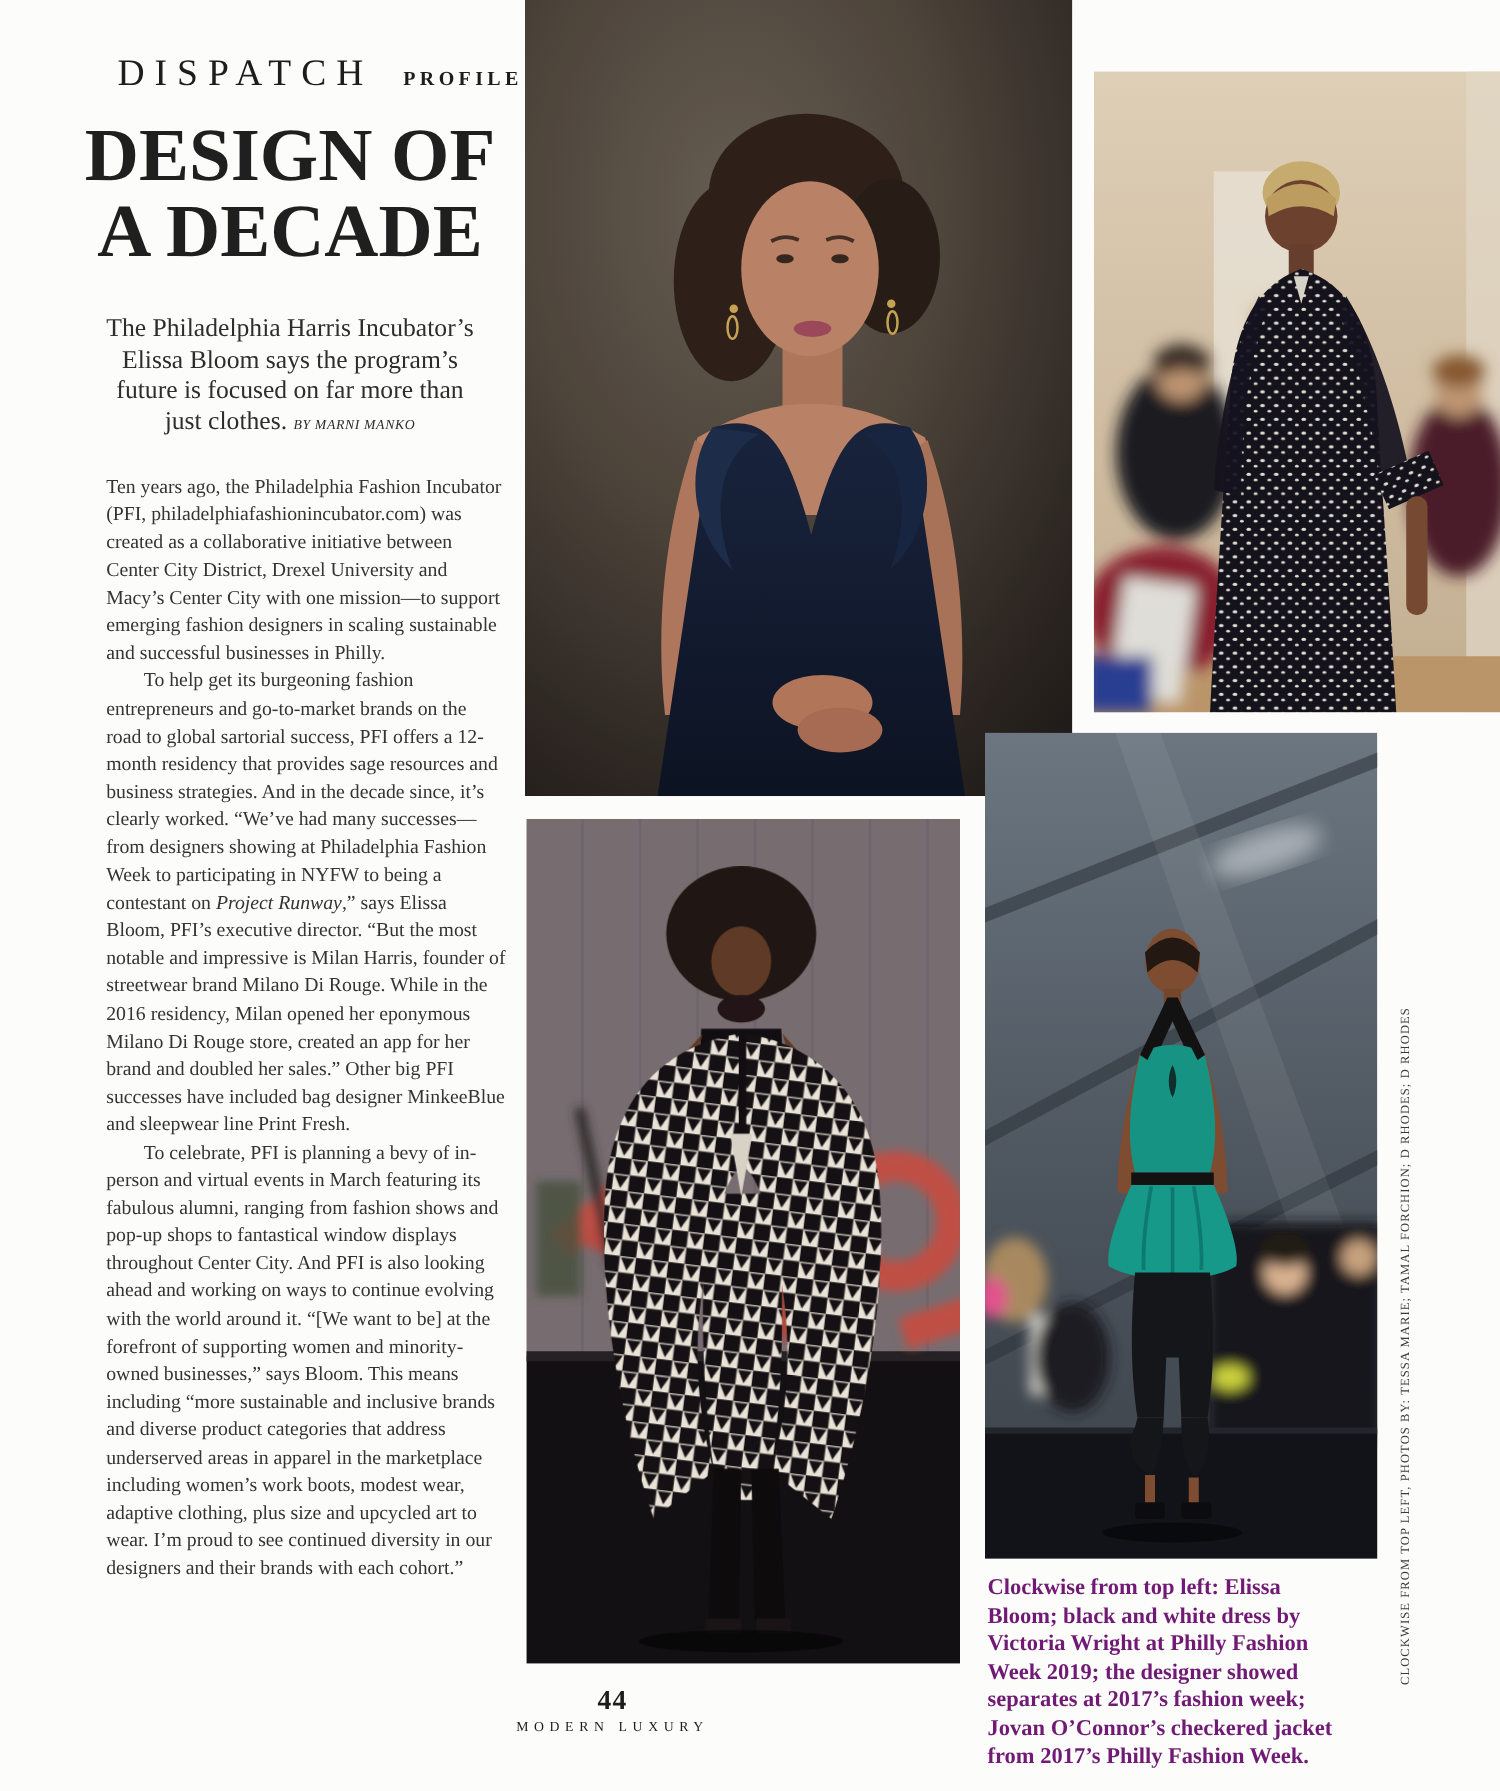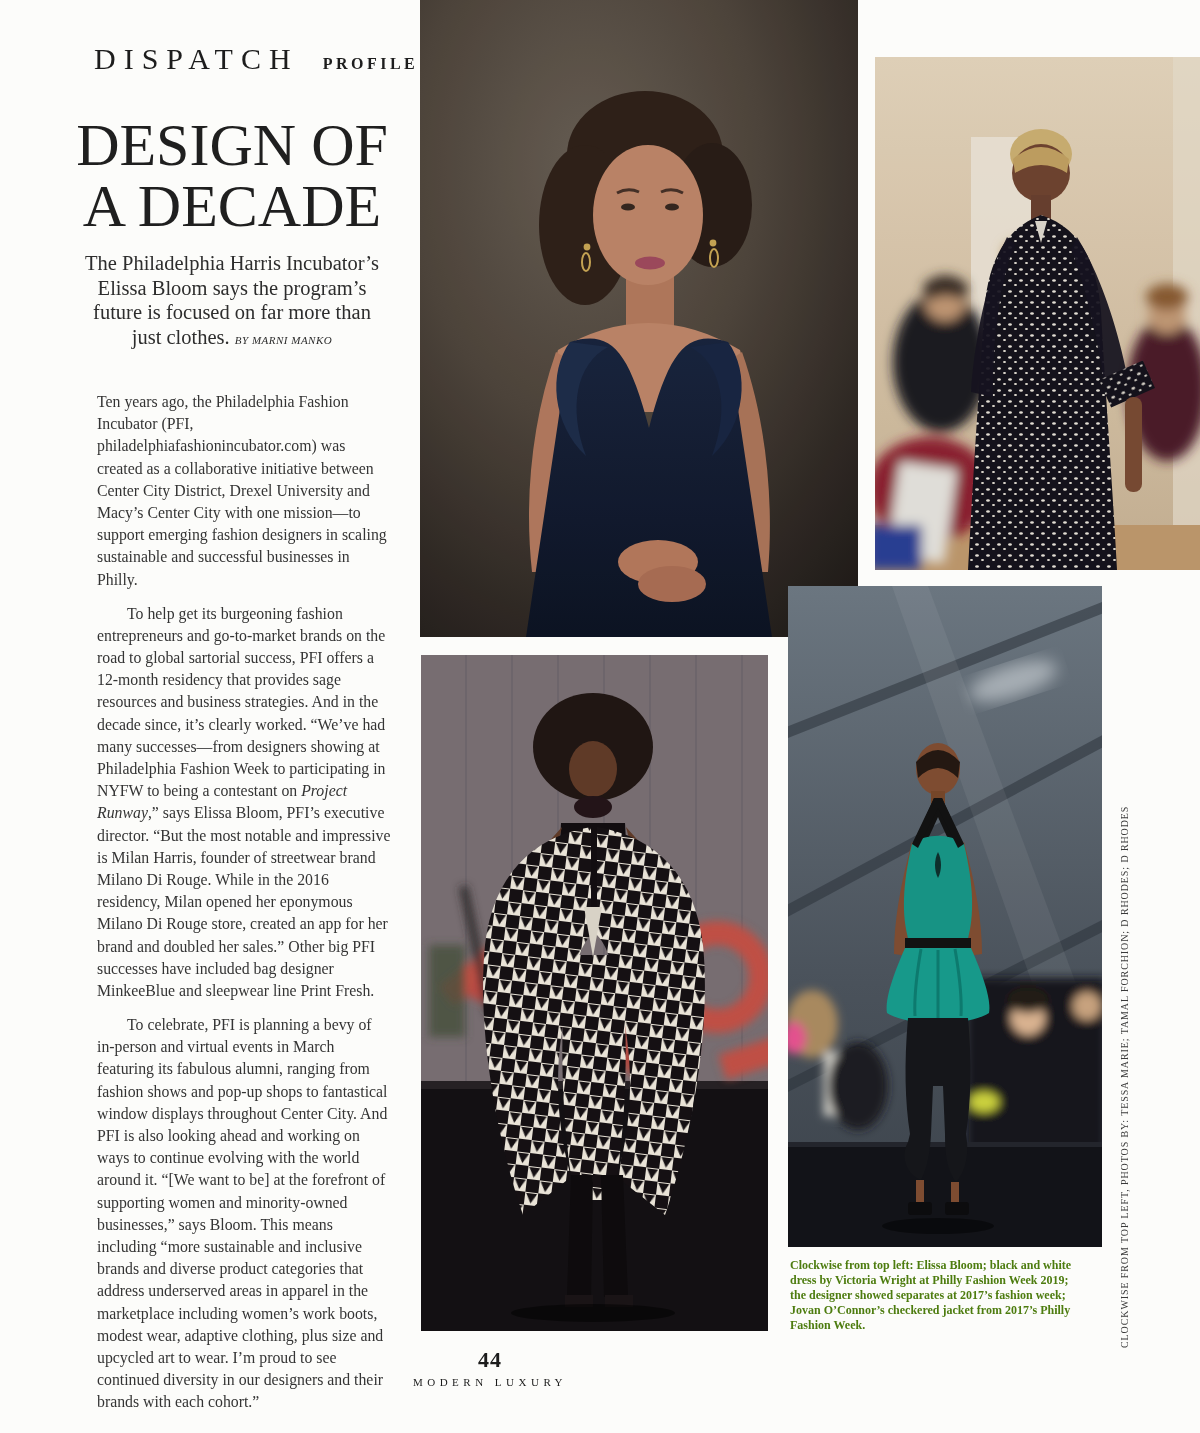--- a/index.html
+++ b/index.html
@@ -7,33 +7,33 @@
     position:relative;width:1200px;height:1433px;margin:0 auto;
     background:#fcfcfa;overflow:hidden;
     font-family:"Liberation Serif",serif;color:#222;
   }
   
   .kicker{position:absolute;left:62px;top:42px;display:flex;align-items:baseline;gap:24px;margin-left:32px;}
   .kicker-main{font-size:30px;letter-spacing:8px;color:#1d1d1d;}
   .kicker-sub{font-size:16px;font-weight:700;letter-spacing:3.5px;color:#1d1d1d;}
   
   .title{position:absolute;left:58px;top:94px;width:348px;text-align:center;
-    font-size:60px;line-height:1.02;color:#1f1f1f;font-weight:400;margin-top:21px;}
+    font-size:60px;line-height:1.02;color:#1f1f1f;font-weight:700;}
   .deck{position:absolute;left:48px;top:251px;width:368px;text-align:center;
     font-size:20.5px;line-height:1.2;color:#2d2d2d;}
   .deck-line{display:block;}
   .byline{font-style:italic;font-size:11px;letter-spacing:0.5px;color:#2d2d2d;}
   
   .body-col{position:absolute;left:85px;top:379px;width:320px;
     font-size:15.8px;line-height:1.405;color:#343434;}
-  .body-col p{margin:12px;}
+  .body-col p{margin:0;}
   .body-col p.indent{text-indent:30px;}
   
   .caption{position:absolute;left:790px;top:1258px;width:288px;
-    font-size:12px;line-height:1.25;font-weight:700;color:#4d7c0f;}
+    font-size:18px;line-height:1.25;font-weight:700;color:#701a75;}
   .credit{position:absolute;left:1119px;top:876px;height:472px;
     writing-mode:vertical-rl;transform:rotate(180deg);
     font-size:10px;letter-spacing:0.9px;color:#3a3a3a;white-space:nowrap;}
   .folio{position:absolute;left:0;top:1347px;width:980px;text-align:center;color:#1c1c1c;}
   .folio-num{font-size:22px;font-weight:700;letter-spacing:1px;}
   .folio-pub{font-size:11px;font-weight:400;letter-spacing:4.5px;margin-top:3px;}
   
   .photo{position:absolute;overflow:hidden;}
   .photo svg{display:block;width:100%;height:100%;}
   #photo-portrait{left:420px;top:0;width:438px;height:637px;z-index:1;}

